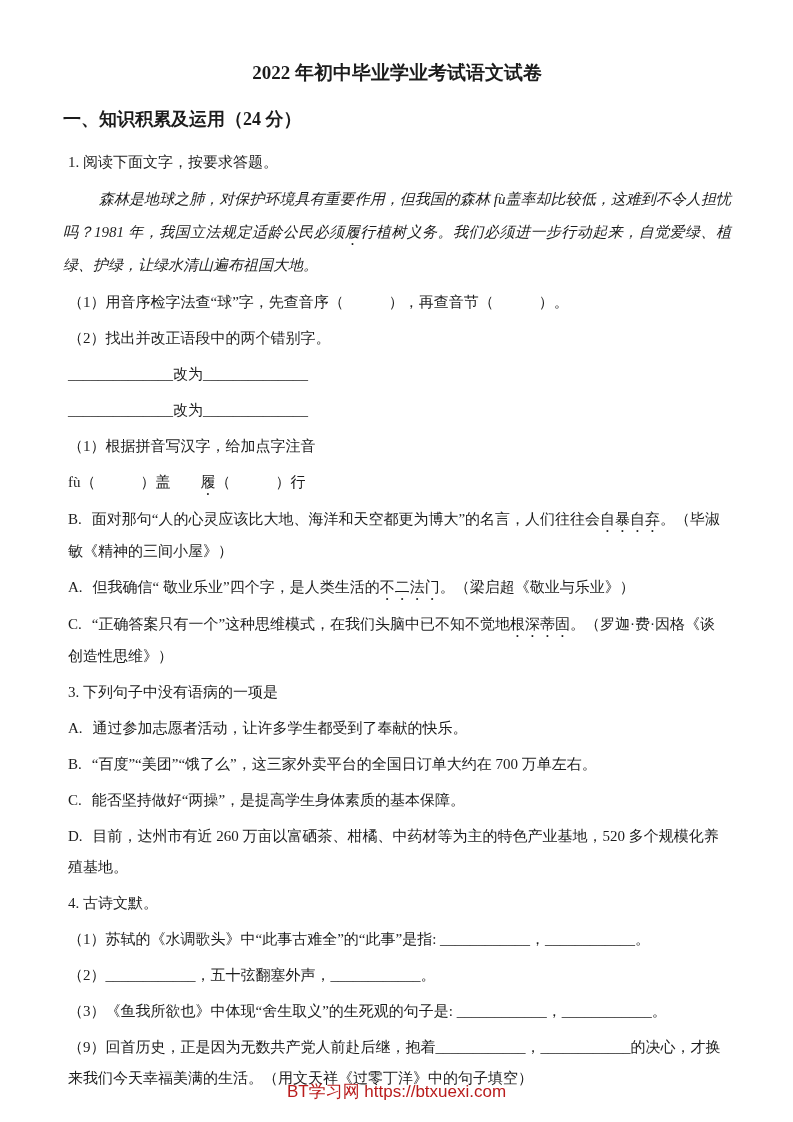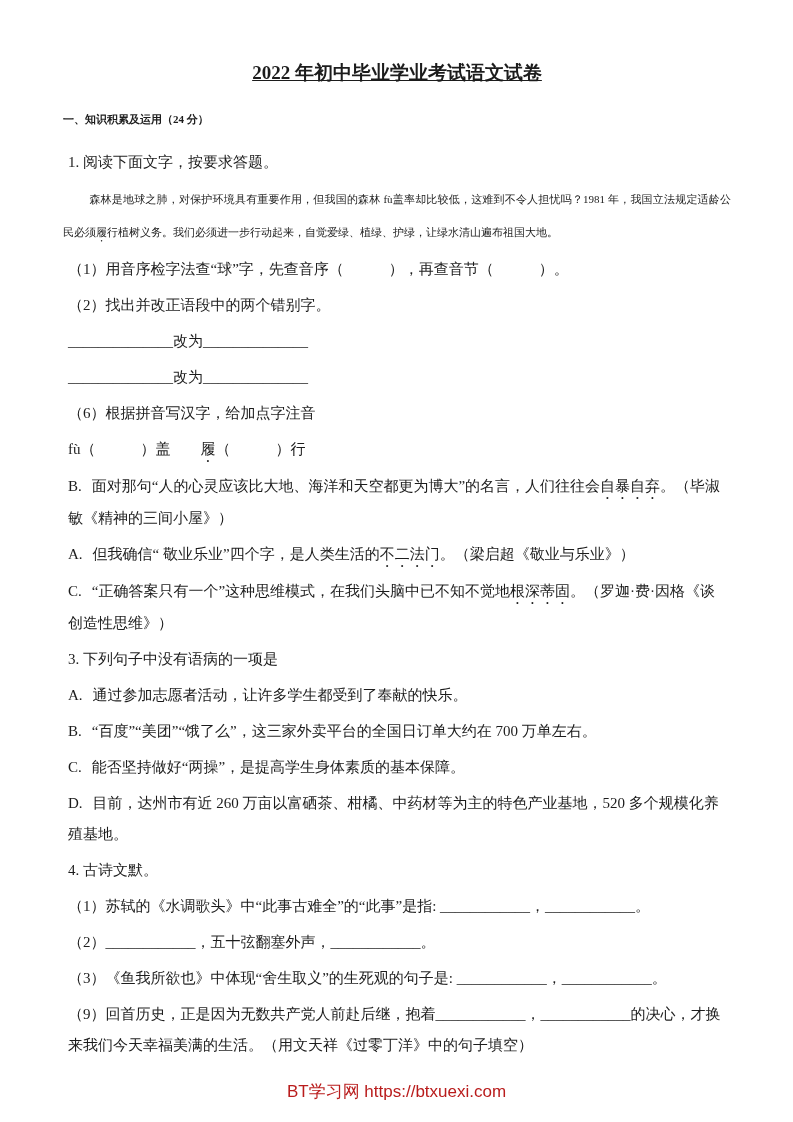--- a/index.html
+++ b/index.html
@@ -22,37 +22,37 @@
     left: 63px;
     width: 668px;
     font-size: 15px;
   }
   .doc-title {
     text-align: center;
     font-weight: bold;
     font-size: 19px;
     line-height: 30px;
     margin: 0 0 16px 0;
-    text-decoration: underline;
   }
   .section-heading {
     font-weight: bold;
-    font-size: 11px;
+    font-size: 18px;
     line-height: 31px;
     margin: 0 0 12px 0;
   }
   .line {
     line-height: 31px;
     margin: 5px;
   }
   .passage {
     line-height: 33px;
     text-align: justify;
     text-indent: 2.4em;
-    font-size: 11px;
+    font-style: italic;
+    font-size: 15px;
     margin: 0;
   }
   .opt-label {
     margin-right: 10px;
   }
   .emph {
     -webkit-text-emphasis: filled dot;
     -webkit-text-emphasis-position: under right;
     text-emphasis: filled dot;
     text-emphasis-position: under right;
@@ -89,21 +89,21 @@
     <p class="passage"><span>森林是地球之肺，对保护环境具有重要作用，但我国的森林 fù盖率却比较低，这难到不令人担忧吗？1981 年，我国立法规定适龄公民必须</span><span class="emph">履</span><span>行植树义务。我们必须进一步行动起来，自觉爱绿、植绿、护绿，让绿水清山遍布祖国大地。</span></p>
 
     <div class="line">（1）用音序检字法查“球”字，先查音序（　　　），再查音节（　　　）。</div>
 
     <div class="line">（2）找出并改正语段中的两个错别字。</div>
 
     <div class="line blank-row"><span>______________</span><span>改为</span><span>______________</span></div>
 
     <div class="line blank-row"><span>______________</span><span>改为</span><span>______________</span></div>
 
-    <div class="line">（6）根据拼音写汉字，给加点字注音</div>
+    <div class="line">（1）根据拼音写汉字，给加点字注音</div>
 
     <div class="line"><span>fù（　　　）盖　　</span><span class="emph">履</span><span>（　　　）行</span></div>
 
 
     <div class="line"><span class="opt-label">B.</span><span>面对那句“人的心灵应该比大地、海洋和天空都更为博大”的名言，人们往往会</span><span class="emph">自暴自弃</span><span>。（毕淑敏《精神的三间小屋》）</span></div>
 
     <div class="line"><span class="opt-label">A.</span><span>但我确信“ 敬业乐业”四个字，是人类生活的</span><span class="emph">不二法门</span><span>。（梁启超《敬业与乐业》）</span></div>
 
     <div class="line"><span class="opt-label">C.</span><span>“正确答案只有一个”这种思维模式，在我们头脑中已不知不觉地</span><span class="emph">根深蒂固</span><span>。（罗迦·费·因格《谈创造性思维》）</span></div>
 

